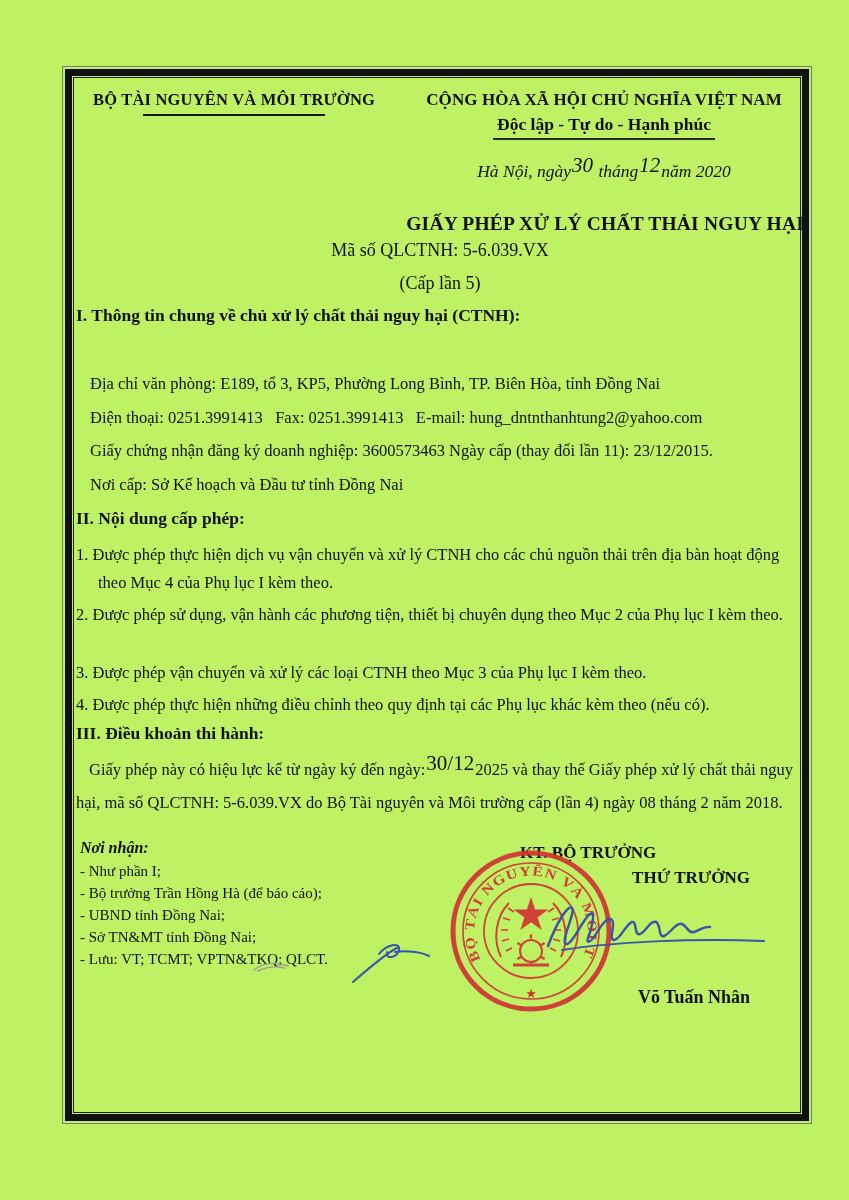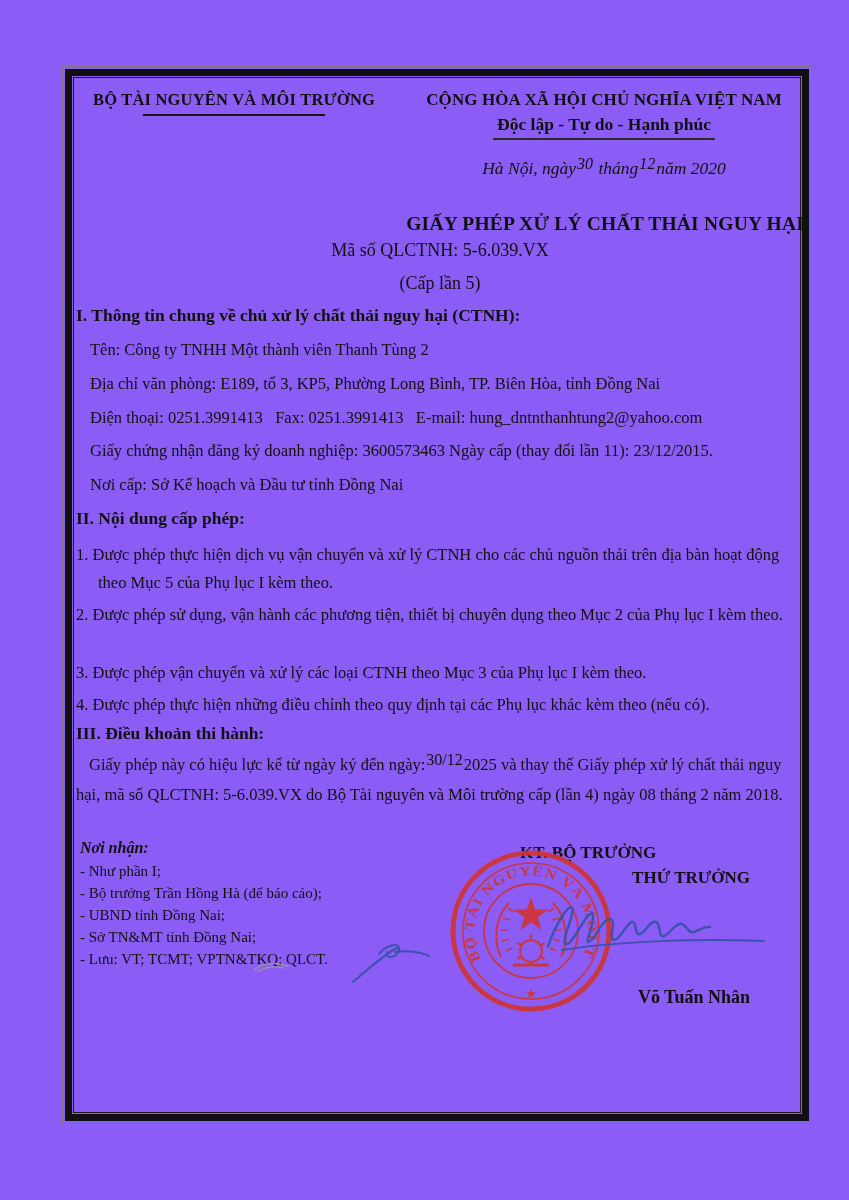--- a/index.html
+++ b/index.html
@@ -1,18 +1,18 @@
 <!DOCTYPE html>
 <html><head>
 <meta charset="utf-8">
 <style>
   * { margin:0; padding:0; box-sizing:border-box; }
   html,body { background:#ffffff; }
   .page {
-    position:relative; width:849px; height:1200px; background:#8b5cf6;
+    position:relative; width:849px; height:1200px; background:#bef264;
     font-family:"Liberation Serif","DejaVu Serif",serif; color:#111;
     overflow:hidden;
   }
   
   .frame-outer {
     position:absolute; left:62px; top:66px; width:750px; height:1058px;
     border:1px solid #7a7a7a; padding:2px;
   }
   .frame-mid { width:100%; height:100%; border:7px solid #101010; padding:1px; }
   .frame-inner { width:100%; height:100%; border:1px solid #1a1a1a; }
@@ -22,21 +22,21 @@
   
   .hdr-left { left:78px; top:90px; width:312px; text-align:center; }
   .hdr-left .t { font-weight:bold; font-size:16.5px; letter-spacing:.2px; }
   .hdr-left .u { width:182px; height:0; border-bottom:2px solid #161616; margin:4px auto 0; }
   .hdr-right { left:402px; top:90px; width:404px; text-align:center; }
   .hdr-right .t { font-weight:bold; font-size:17px; letter-spacing:.1px; }
   .hdr-right .m { font-weight:bold; font-size:17.5px; display:inline-block;
                   border-bottom:2px solid #2a2a2a; padding:2px 4px 3px; margin-top:2px; }
   .dateline { left:402px; top:158px; width:404px; text-align:center;
               font-style:italic; font-size:17.5px; }
-  .ins { position:relative; top:-5px; font-size:16px; padding:0 1px; }
+  .ins { position:relative; top:-5px; font-size:21px; padding:0 1px; }
 
   
   .title-block { left:76px; top:213px; width:728px; text-align:center; }
   .title-main { font-weight:bold; font-size:19.5px; letter-spacing:.2px;text-align:right; }
   .title-code { font-size:18px; margin-top:5px; }
   .title-issue { font-size:18px; margin-top:12px; }
 
   
   .h1 { font-weight:bold; font-size:17.5px; left:76px; width:730px; }
   .bl { font-size:16.5px; left:90px; width:716px; }
@@ -85,28 +85,27 @@
     <span>tháng</span><span class="ins">12</span><span>năm 2020</span>
   </div>
 
   <div class="abs title-block">
     <div class="title-main">GIẤY PHÉP XỬ LÝ CHẤT THẢI NGUY HẠI</div>
     <div class="title-code">Mã số QLCTNH: 5-6.039.VX</div>
     <div class="title-issue">(Cấp lần 5)</div>
   </div>
 
   <div class="abs h1" style="top:305px">I. Thông tin chung về chủ xử lý chất thải nguy hại (CTNH):</div>
-  <div class="abs bl" style="top:340px">Tên: Công ty TNHH Một thành viên Thanh Tùng 2</div>
   <div class="abs bl" style="top:374px">Địa chỉ văn phòng: E189, tổ 3, KP5, Phường Long Bình, TP. Biên Hòa, tỉnh Đồng Nai</div>
   <div class="abs bl pre" style="top:408px">Điện thoại: 0251.3991413   Fax: 0251.3991413   E-mail: hung_dntnthanhtung2@yahoo.com</div>
   <div class="abs bl" style="top:441px">Giấy chứng nhận đăng ký doanh nghiệp: 3600573463 Ngày cấp (thay đổi lần 11): 23/12/2015.</div>
   <div class="abs bl" style="top:475px">Nơi cấp: Sở Kế hoạch và Đầu tư tỉnh Đồng Nai</div>
 
   <div class="abs h1" style="top:508px">II. Nội dung cấp phép:</div>
-  <div class="abs num-item" style="top:541px">1. Được phép thực hiện dịch vụ vận chuyển và xử lý CTNH cho các chủ nguồn thải trên địa bàn hoạt động theo Mục 5 của Phụ lục I kèm theo.</div>
+  <div class="abs num-item" style="top:541px">1. Được phép thực hiện dịch vụ vận chuyển và xử lý CTNH cho các chủ nguồn thải trên địa bàn hoạt động theo Mục 4 của Phụ lục I kèm theo.</div>
   <div class="abs num-item" style="top:601px">2. Được phép sử dụng, vận hành các phương tiện, thiết bị chuyên dụng theo Mục 2 của Phụ lục I kèm theo.</div>
   <div class="abs num-item" style="top:659px">3. Được phép vận chuyển và xử lý các loại CTNH theo Mục 3 của Phụ lục I kèm theo.</div>
   <div class="abs num-item" style="top:691px">4. Được phép thực hiện những điều chỉnh theo quy định tại các Phụ lục khác kèm theo (nếu có).</div>
 
   <div class="abs h1" style="top:723px">III. Điều khoản thi hành:</div>
   <div class="abs para3" style="top:750px">
     <span>Giấy phép này có hiệu lực kể từ ngày ký đến ngày:</span><span class="ins">30/12</span><span>2025 và thay thế Giấy phép xử lý chất thải nguy hại, mã số QLCTNH: 5-6.039.VX do Bộ Tài nguyên và Môi trường cấp (lần 4) ngày 08 tháng 2 năm 2018.</span>
   </div>
 
   <div class="abs recip">

